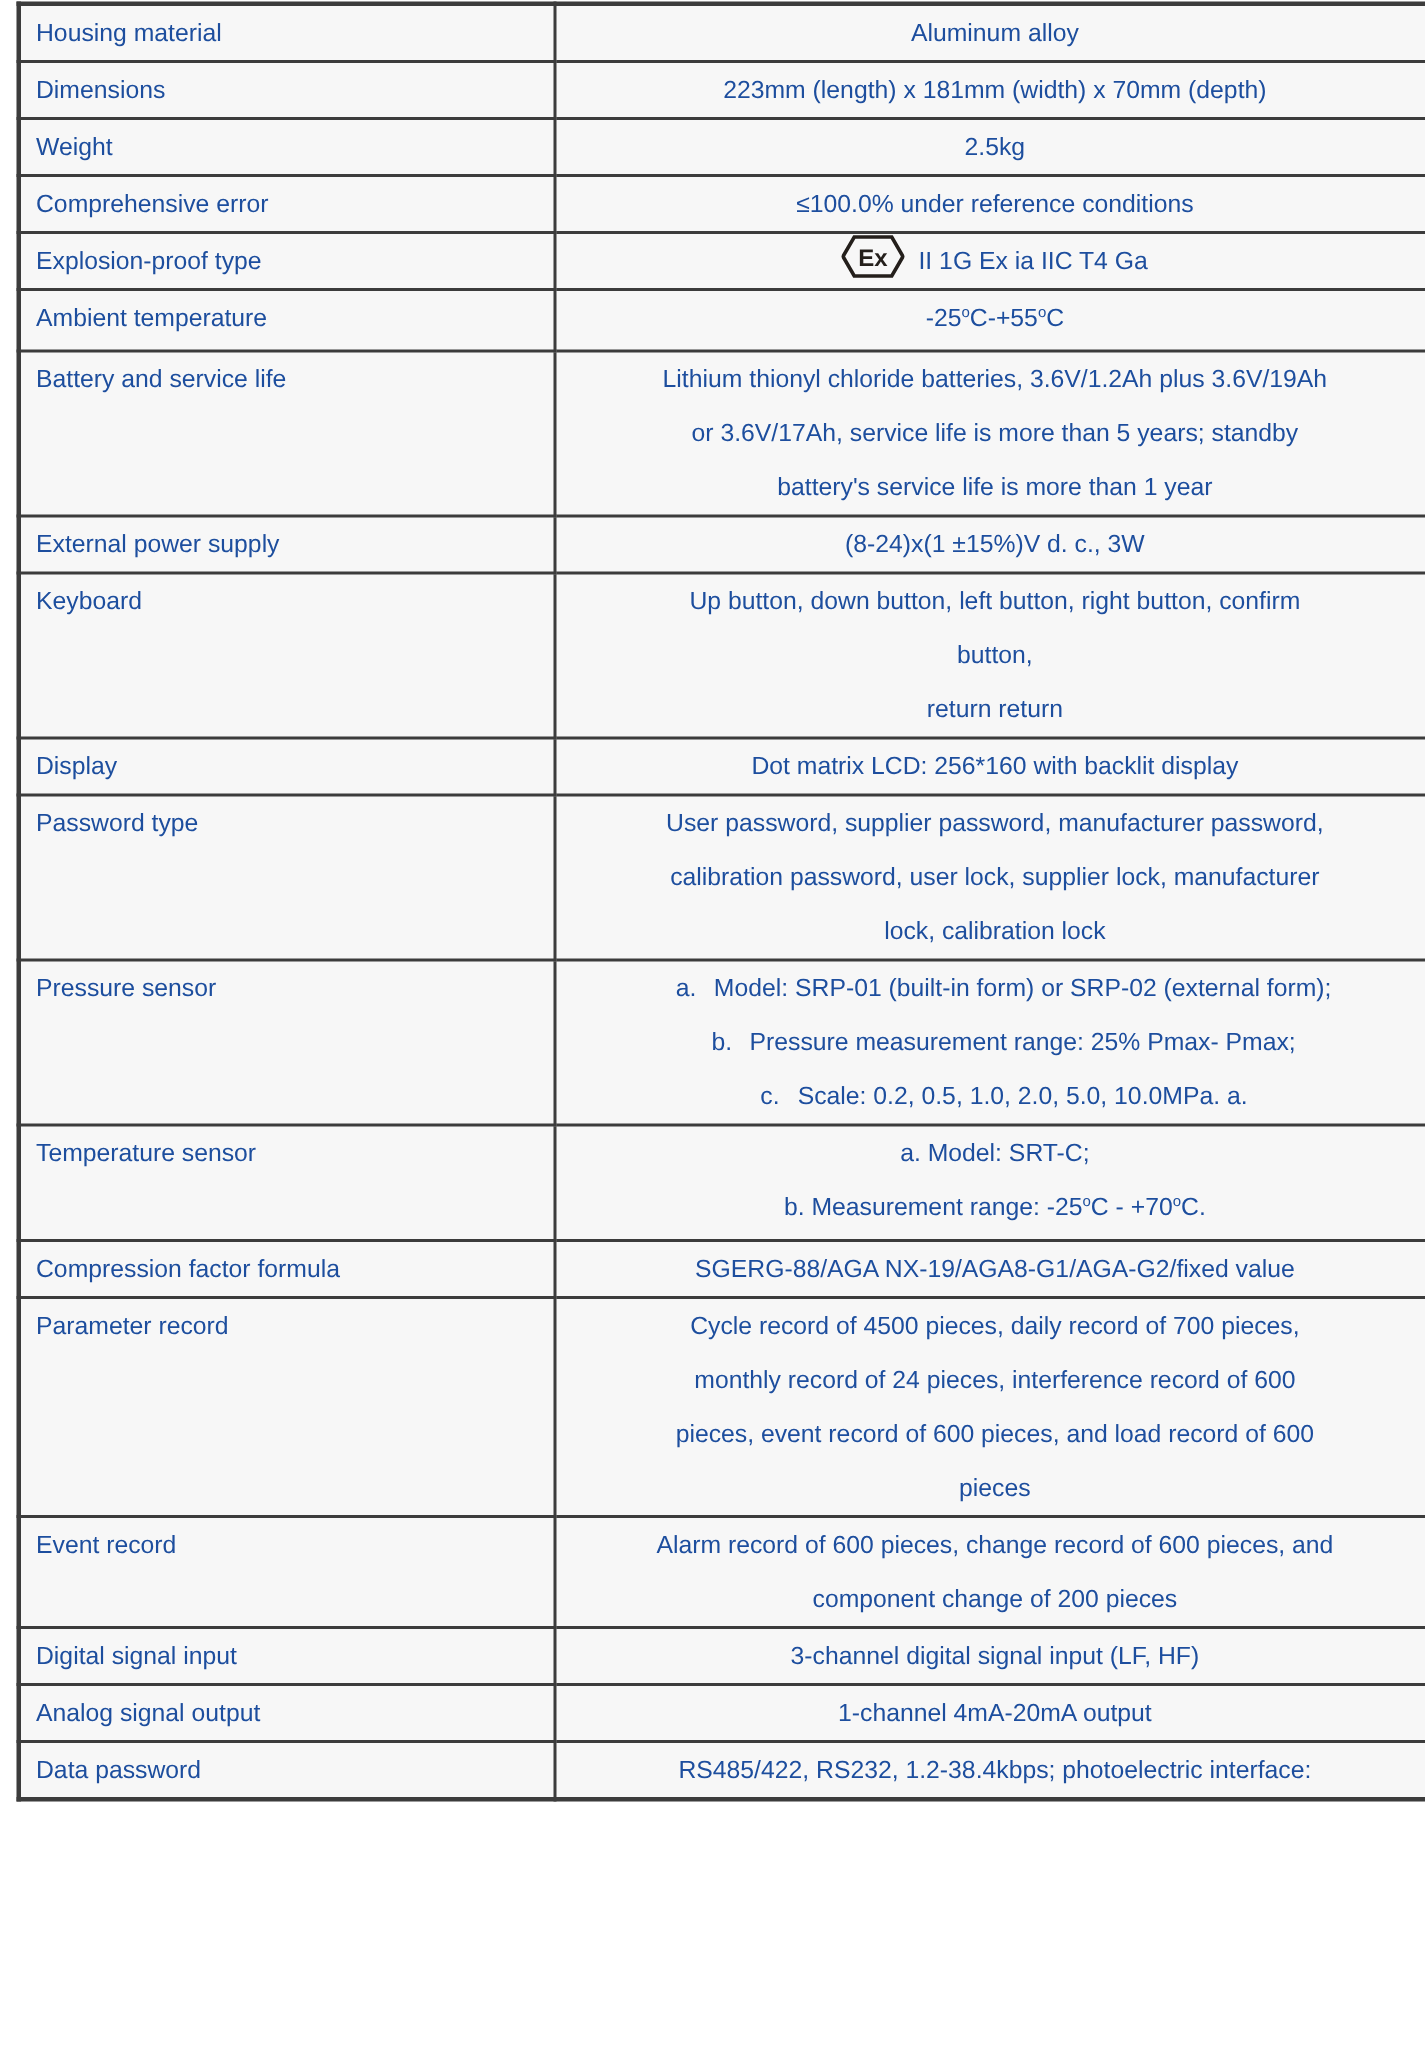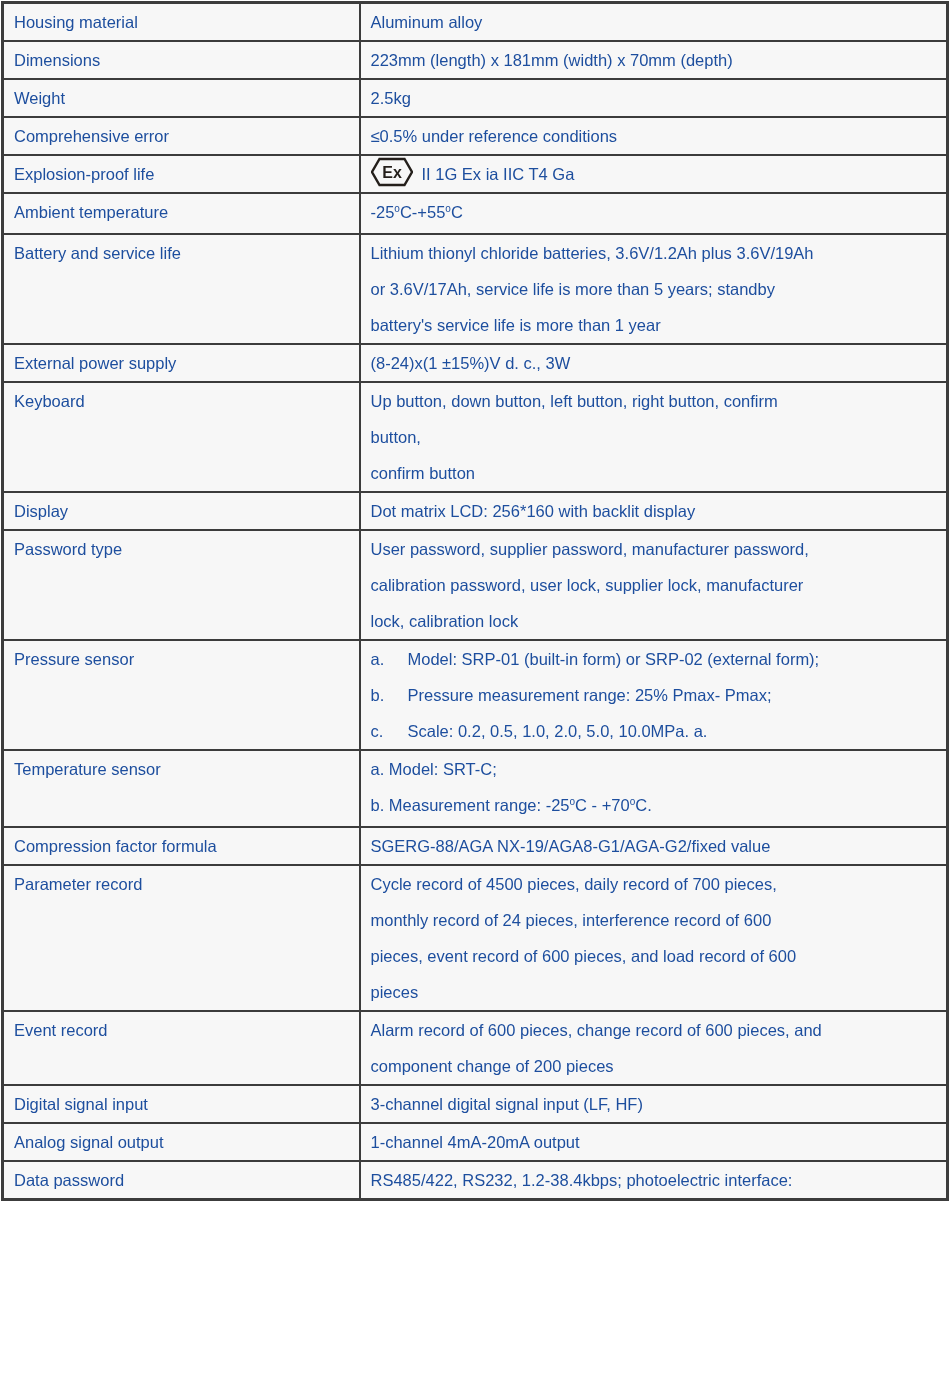--- a/index.html
+++ b/index.html
@@ -7,40 +7,41 @@
     margin: 0;
     padding: 0;
     background: #ffffff;
     font-family: "Liberation Sans", "DejaVu Sans", sans-serif;
   }
   .page {
     width: 772px;
     height: 1380px;
     background: #ffffff;
     padding: 1px;
+    margin-left: 10px;
   }
   table.spec {
     border-collapse: collapse;
     width: 948px;
     background: #f7f7f7;
     table-layout: fixed;
     border: 3px solid #3c3c3c;
   }
   table.spec td {
     border: 2px solid #3c3c3c;
     vertical-align: top;
     color: #1d4e9e;
     font-size: 16.5px;
     line-height: 36px;
     padding: 0 10px;
     overflow: hidden;
   }
   td.label-cell { padding-left: 12px; }
   td.value-cell { padding-left: 12px; }
-  .vline { white-space: nowrap; }
+  .vline { white-space: nowrap; text-align: center; }
   .b { font-weight: normal; }
   .sup {
     font-size: 10px;
     position: relative;
     top: -6px;
   }
   .marker {
     display: inline-block;
     width: 37px;
   }
@@ -73,25 +74,25 @@
         </tr>
         <tr>
           <td class="label-cell"><span>Weight</span></td>
           <td class="value-cell">
             <div class="vline"><span class="b">2.5kg</span></div>
           </td>
         </tr>
         <tr>
           <td class="label-cell"><span>Comprehensive error</span></td>
           <td class="value-cell">
-            <div class="vline"><span>≤0.5% under reference conditions</span></div>
+            <div class="vline"><span>≤100.0% under reference conditions</span></div>
           </td>
         </tr>
         <tr>
-          <td class="label-cell"><span>Explosion-proof life</span></td>
+          <td class="label-cell"><span>Explosion-proof type</span></td>
           <td class="value-cell">
             <div class="vline"><svg width="42" height="30" viewBox="0 0 42 30" class="ex-icon">
                 <polygon points="1,15 8.5,2 33.5,2 41,15 33.5,28 8.5,28" fill="none" stroke="#241f1b" stroke-width="2.4"></polygon>
                 <text x="21" y="21" text-anchor="middle" font-size="16" font-weight="bold" fill="#241f1b">Ex</text>
               </svg><span>II 1G Ex ia IIC T4 Ga</span></div>
           </td>
         </tr>
         <tr>
           <td class="label-cell"><span>Ambient temperature</span></td>
           <td class="value-cell">
@@ -110,21 +111,21 @@
           <td class="label-cell"><span>External power supply</span></td>
           <td class="value-cell">
             <div class="vline"><span class="b">(8-24)x(1</span><span> ±15%)V d. c., 3W</span></div>
           </td>
         </tr>
         <tr>
           <td class="label-cell"><span>Keyboard</span></td>
           <td class="value-cell">
             <div class="vline"><span>Up button, down button, left button, right button, confirm</span></div>
             <div class="vline"><span>button,</span></div>
-            <div class="vline"><span>confirm button</span></div>
+            <div class="vline"><span>return return</span></div>
           </td>
         </tr>
         <tr>
           <td class="label-cell"><span>Display</span></td>
           <td class="value-cell">
             <div class="vline"><span>Dot matrix LCD: 256*160 with backlit display</span></div>
           </td>
         </tr>
         <tr>
           <td class="label-cell"><span>Password type</span></td>

